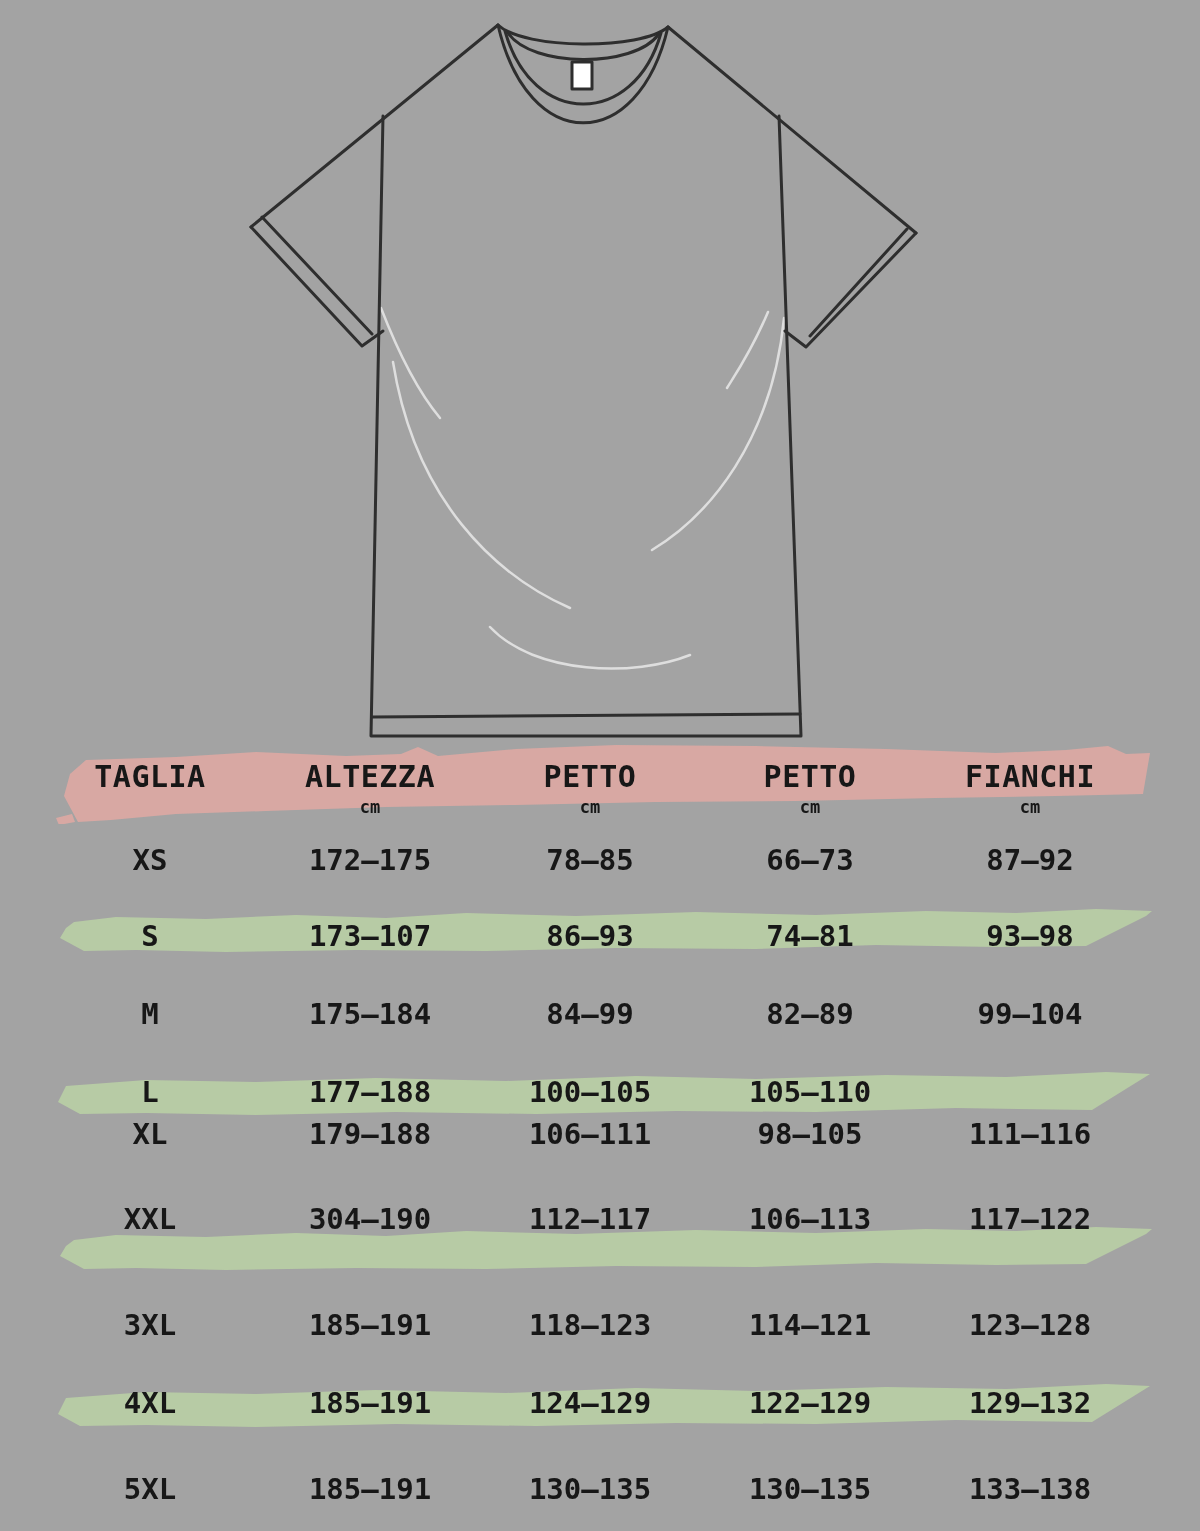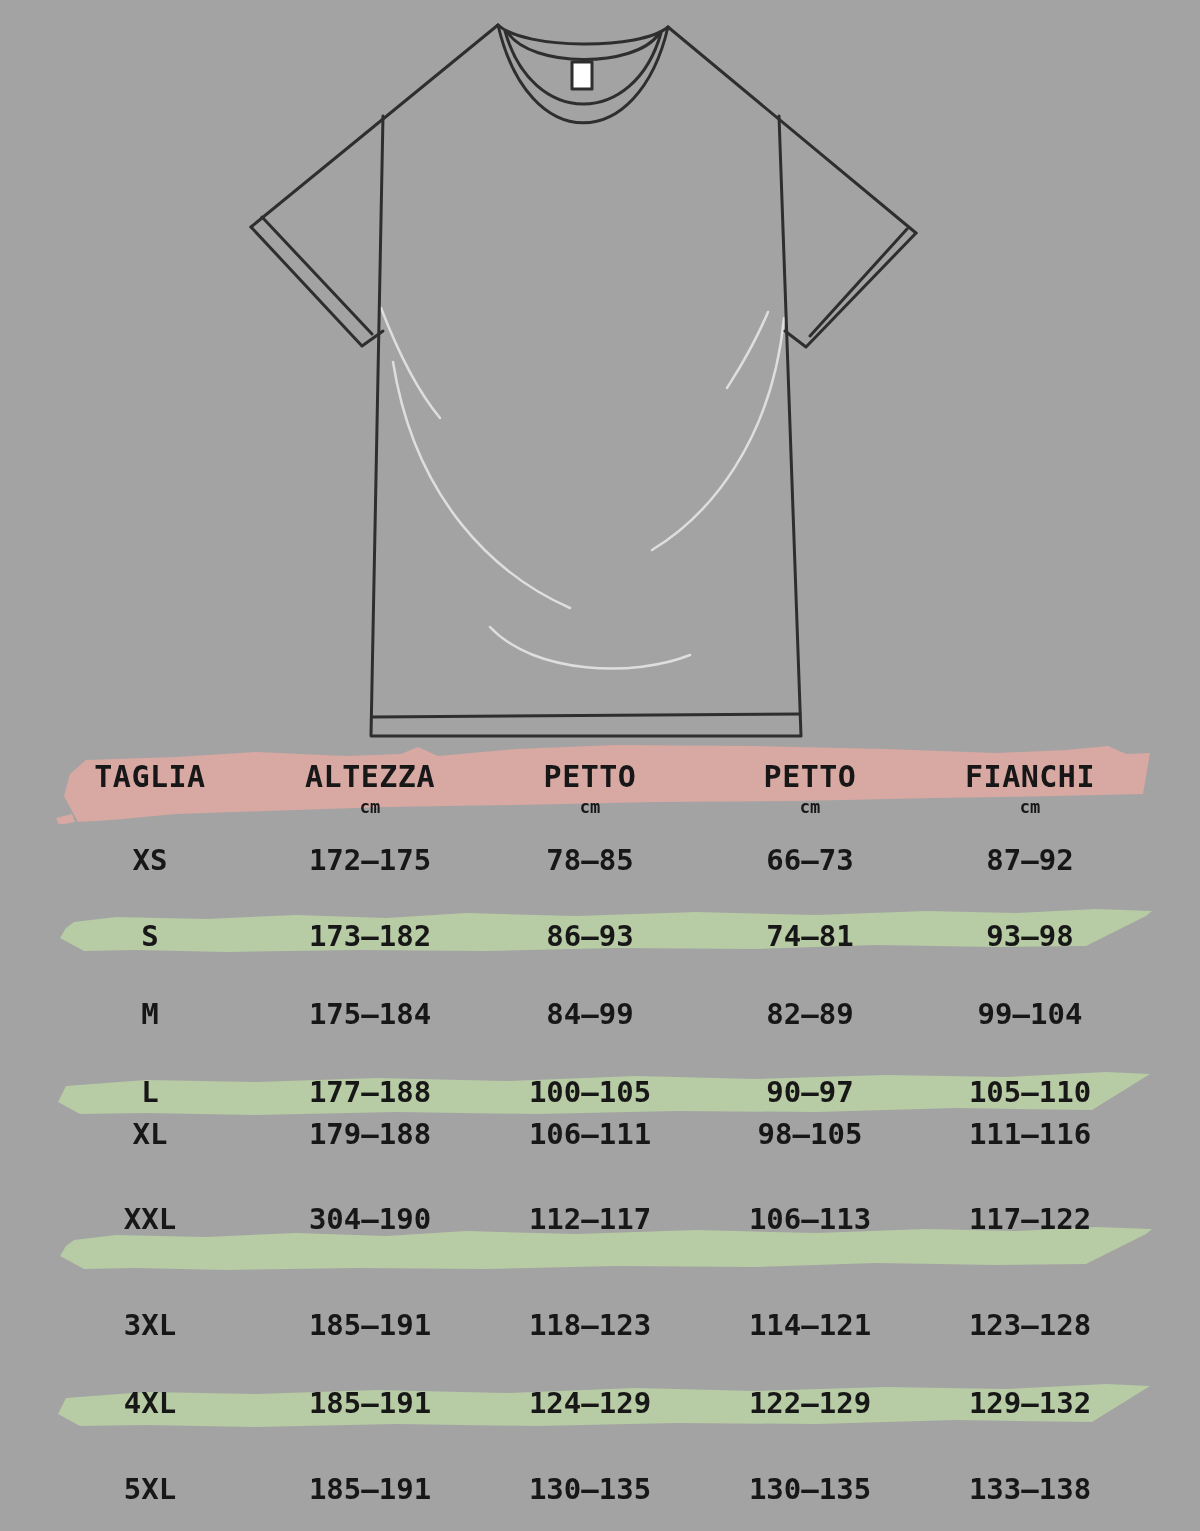--- a/index.html
+++ b/index.html
@@ -142,39 +142,38 @@
   <div class="trow data-row r-xs">
     <div class="dcell">XS</div>
     <div class="dcell">172–175</div>
     <div class="dcell">78–85</div>
     <div class="dcell">66–73</div>
     <div class="dcell">87–92</div>
   </div>
 
   <div class="trow data-row r-s">
     <div class="dcell">S</div>
-    <div class="dcell">173–182</div>
+    <div class="dcell">173–107</div>
     <div class="dcell">86–93</div>
     <div class="dcell">74–81</div>
     <div class="dcell">93–98</div>
   </div>
 
   <div class="trow data-row r-m">
     <div class="dcell">M</div>
     <div class="dcell">175–184</div>
     <div class="dcell">84–99</div>
     <div class="dcell">82–89</div>
     <div class="dcell">99–104</div>
   </div>
 
   <div class="trow data-row r-l">
     <div class="dcell">L</div>
     <div class="dcell">177–188</div>
     <div class="dcell">100–105</div>
-    <div class="dcell">90–97</div>
     <div class="dcell">105–110</div>
   </div>
 
   <div class="trow data-row r-xl">
     <div class="dcell">XL</div>
     <div class="dcell">179–188</div>
     <div class="dcell">106–111</div>
     <div class="dcell">98–105</div>
     <div class="dcell">111–116</div>
   </div>

